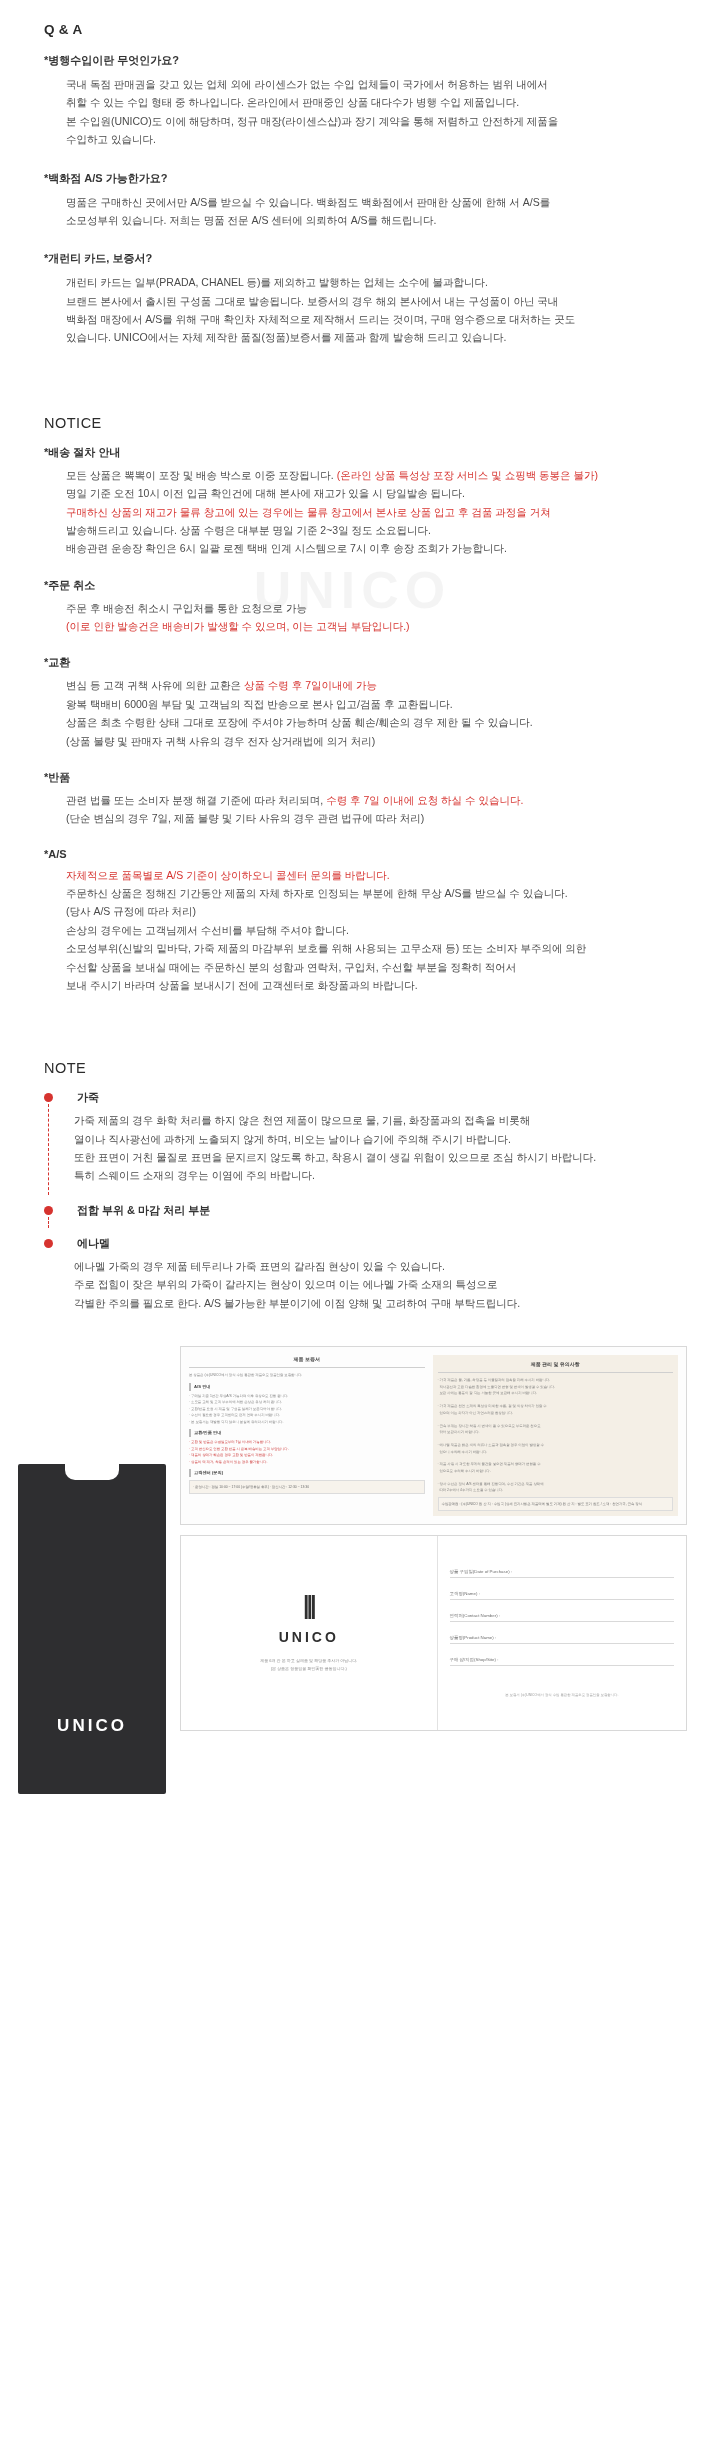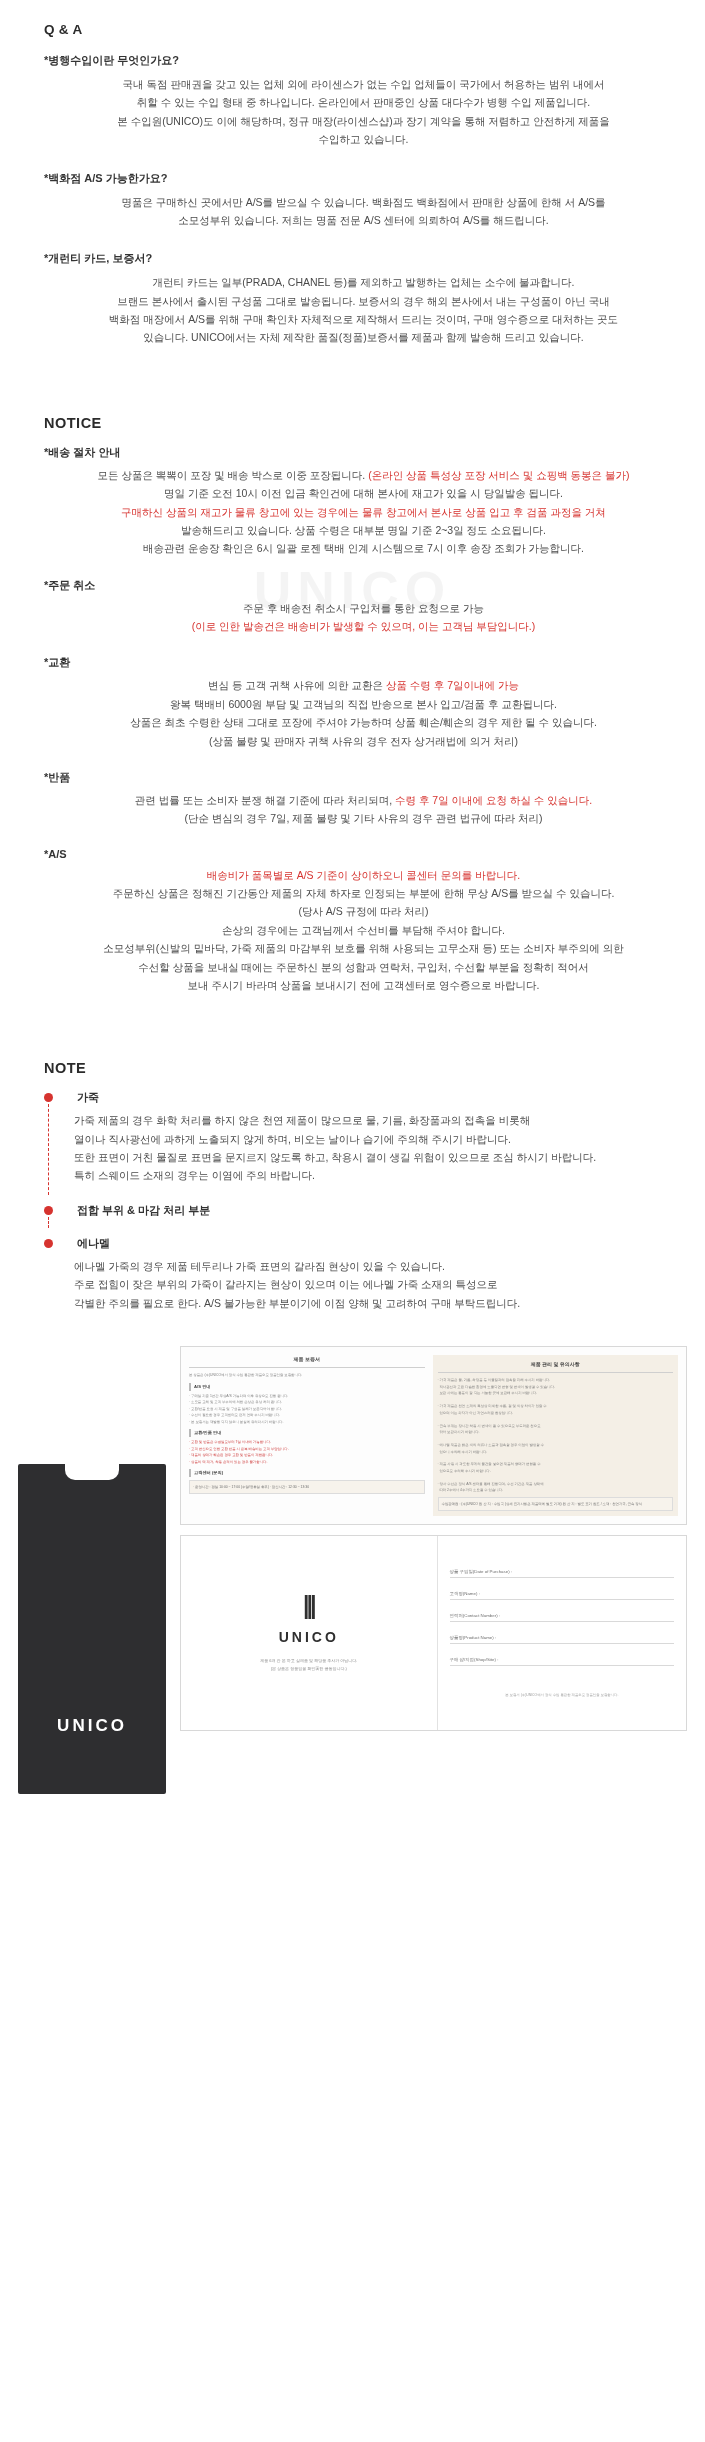--- a/index.html
+++ b/index.html
@@ -17,21 +17,21 @@
   .page {
     width: 705px;
     position: relative;
     padding: 0;
   }
   .section {
     padding: 0 44px;
   }
   .sec-title {
     font-size: 14.5px;
-    font-weight: bold;
+    font-weight: normal;
     color: #2b2b2b;
     letter-spacing: 0.5px;
     margin: 0 0 14px 0;
   }
   .qa-title {
     font-size: 13.5px;
     font-weight: bold;
     color: #2b2b2b;
     letter-spacing: 0.3px;
   }
@@ -43,21 +43,20 @@
   }
   .q-block {
     margin-bottom: 22px;
   }
   .body-line {
     font-size: 10.5px;
     line-height: 1.75;
     color: #4a4a4a;
     padding-left: 22px;
     white-space: pre-wrap;
-    text-align: center;
   }
   .red { color: #d6332f; }
 
   
   .notice-group { margin-bottom: 20px; }
   .notice-head {
     font-size: 11px;
     font-weight: bold;
     color: #333;
     margin: 0 0 6px 0;
@@ -316,27 +315,27 @@
     </div>
 
     <div class="notice-group">
       <div class="notice-head">*반품</div>
       <div class="body-line"><span>관련 법률 또는 소비자 분쟁 해결 기준에 따라 처리되며, </span><span class="red">수령 후 7일 이내에 요청 하실 수 있습니다.</span></div>
       <div class="body-line">(단순 변심의 경우 7일, 제품 불량 및 기타 사유의 경우 관련 법규에 따라 처리)</div>
     </div>
 
     <div class="notice-group">
       <div class="notice-head">*A/S</div>
-      <div class="body-line red">배송비가 품목별로 A/S 기준이 상이하오니 콜센터 문의를 바랍니다.</div>
+      <div class="body-line red">자체적으로 품목별로 A/S 기준이 상이하오니 콜센터 문의를 바랍니다.</div>
       <div class="body-line">주문하신 상품은 정해진 기간동안 제품의 자체 하자로 인정되는 부분에 한해 무상 A/S를 받으실 수 있습니다.</div>
       <div class="body-line">(당사 A/S 규정에 따라 처리)</div>
       <div class="body-line">손상의 경우에는 고객님께서 수선비를 부담해 주셔야 합니다.</div>
       <div class="body-line">소모성부위(신발의 밑바닥, 가죽 제품의 마감부위 보호를 위해 사용되는 고무소재 등) 또는 소비자 부주의에 의한</div>
       <div class="body-line">수선할 상품을 보내실 때에는 주문하신 분의 성함과 연락처, 구입처, 수선할 부분을 정확히 적어서</div>
-      <div class="body-line">보내 주시기 바라며 상품을 보내시기 전에 고객센터로 영수증으로 바랍니다.</div>
+      <div class="body-line">보내 주시기 바라며 상품을 보내시기 전에 고객센터로 화장품과의 바랍니다.</div>
     </div>
   </div>
 
   <div class="spacer-lg"></div>
 
   <div class="section">
     <div class="sec-title">NOTE</div>
 
     <div class="note-item">
       <span class="dash-line"></span>

